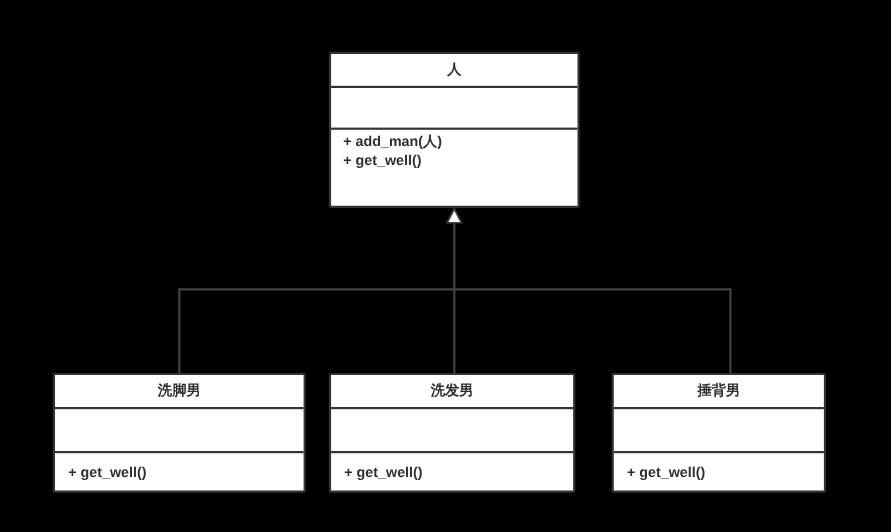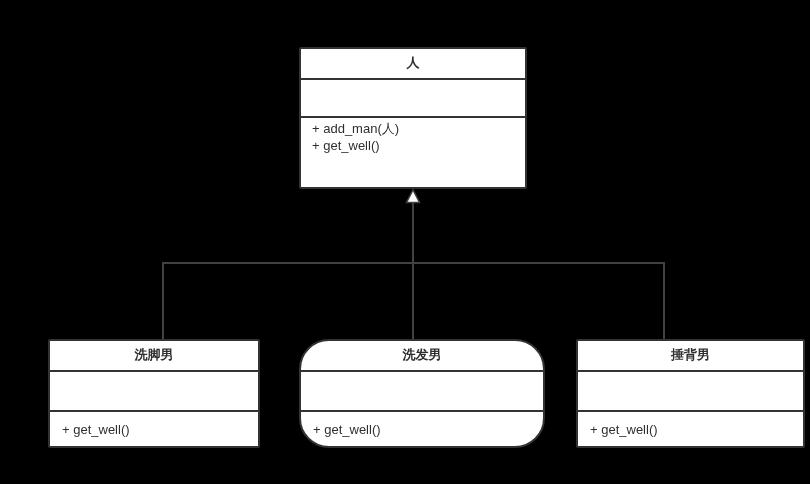--- a/index.html
+++ b/index.html
@@ -43,36 +43,37 @@
     white-space: nowrap;
     overflow: hidden;
   }
   .uml-attrs {
     box-sizing: border-box;
     border-bottom: 2px solid #333333;
   }
   .uml-methods {
     box-sizing: border-box;
     text-align: left;
+    font-weight: bold;
   }
   .uml-methods .method-line {
     line-height: 16.5px;
     white-space: nowrap;
   }
   
   .box-parent { left: 299px; top: 47px; width: 228px; height: 142px; }
   .box-parent .uml-attrs { height: 38px; }
   .box-parent .uml-methods { padding: 3px 6px 0 11px; }
   
   .box-child { top: 339px; height: 109px; }
   .box-child .uml-attrs { height: 40px; }
   .box-child .uml-methods { padding: 10px 6px 0 12px; }
-  .box-foot { left: 48px;  width: 212px; }
-  .box-hair { left: 299px; width: 246px; border-radius: 30px; }
-  .box-back { left: 576px; width: 229px; }
+  .box-foot { left: 48px;  width: 230px; }
+  .box-hair { left: 299px; width: 224px; }
+  .box-back { left: 556px; width: 195px; }
 </style>
 </head>
 <body>
 
 <div class="canvas">
 
   <svg class="connector-svg" viewBox="0 0 810 484" xmlns="http://www.w3.org/2000/svg">
     <path d="M413 203 L413 263" stroke="#424242" stroke-width="2" fill="none"></path>
     <path d="M163 263 L664 263" stroke="#424242" stroke-width="2" fill="none"></path>
     <path d="M163 262 L163 339" stroke="#424242" stroke-width="2" fill="none"></path>

